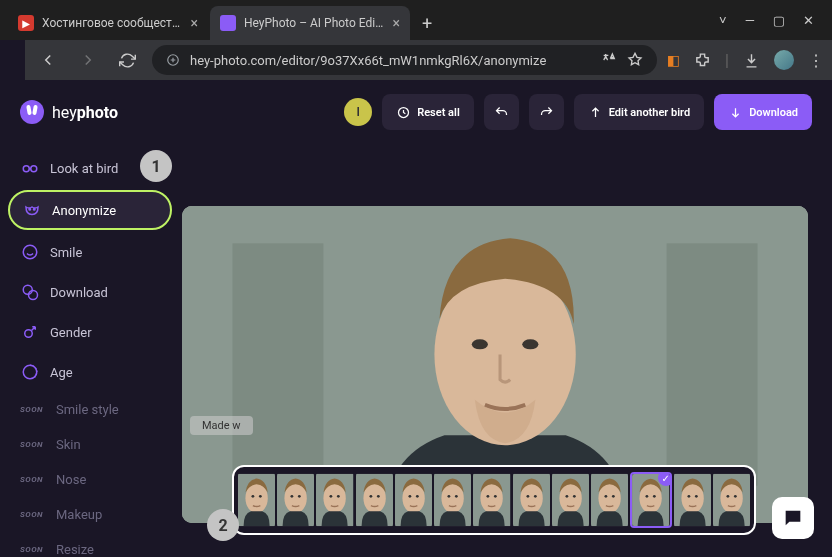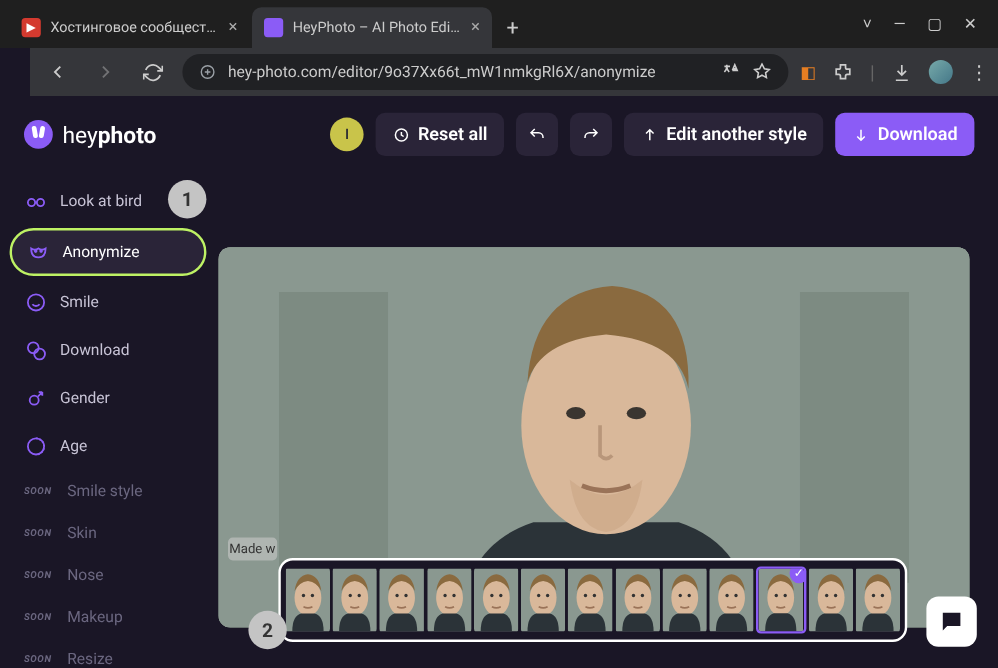--- a/index.html
+++ b/index.html
@@ -30,46 +30,46 @@
 
 .app { position: relative; height: calc(557px - 80px); background: #1a1626; }
 
 
 .app-header { display: flex; align-items: center; padding: 14px 20px; gap: 10px; }
 .logo { display: flex; align-items: center; gap: 8px; }
 .logo-mark { width: 24px; height: 24px; background: #8b5cf6; border-radius: 50%; position: relative; }
 .logo-mark::before, .logo-mark::after { content:''; position:absolute; width:4px; height:10px; background:#fff; border-radius:2px; top:5px; }
 .logo-mark::before { left:7px; transform:rotate(-10deg); }
 .logo-mark::after { right:7px; transform:rotate(10deg); }
-.logo-text { color: #fff; font-size: 19px; font-weight: 400; }
+.logo-text { color: #fff; font-size: 16px; font-weight: 400; }
 .logo-text b { font-weight: 700; }
 .app-header .spacer { flex: 1; }
 .avatar-dot { width: 28px; height: 28px; border-radius: 50%; background: #c9c44a; color: #333; display: flex; align-items: center; justify-content: center; font-size: 12px; font-weight: 600; }
-.btn { height: 36px; display: flex; align-items: center; gap: 6px; padding: 0 14px; border-radius: 8px; font-size: 15px; font-weight: 600; color: #fff; cursor: pointer; }
+.btn { height: 36px; display: flex; align-items: center; gap: 6px; padding: 0 14px; border-radius: 8px; font-size: 11px; font-weight: 600; color: #fff; cursor: pointer; }
 .btn.dark { background: #2a2438; }
 .btn.icon-only { padding: 0 10px; }
 .btn.primary { background: #8b5cf6; color: #fff; }
 .btn svg { width: 15px; height: 15px; }
 
 
 .sidebar { position: absolute; left: 0; top: 58px; width: 180px; padding: 12px 8px; }
 .side-item { display: flex; align-items: center; gap: 10px; padding: 8px 12px; border-radius: 22px; color: #c8c4d6; font-size: 13px; margin-bottom: 4px; cursor: pointer; position: relative; }
 .side-item.active { background: #2a2438; border: 2px solid #bef264; color: #fff; }
 .side-item .icon { width: 20px; height: 20px; display: flex; align-items: center; justify-content: center; color: #8b5cf6; }
 .side-item.soon { color: #6b6780; cursor: default; }
 .side-item.soon .soon-badge { font-size: 8px; font-weight: 700; letter-spacing: 0.5px; color: #6b6780; width: 26px; font-style: italic; }
 
 
 .step-circle { position: absolute; width: 32px; height: 32px; border-radius: 50%; background: #c4c4c4; color: #333; display: flex; align-items: center; justify-content: center; font-weight: 700; font-size: 16px; z-index: 50; }
 
 
 .canvas-wrap { position: absolute; left: 182px; top: 126px; right: 24px; bottom: 34px; border-radius: 10px; background: #7a8a7e; overflow: hidden; }
 .canvas-img { width: 100%; height: 100%; display: flex; align-items: center; justify-content: center; }
 .face-svg { width: 100%; height: 100%; }
-.watermark { position: absolute; left: 8px; bottom: 56px; background: rgba(200,200,200,0.6); color: #333; font-size: 11px; padding: 3px 1px; border-radius: 4px; }
+.watermark { position: absolute; left: 8px; bottom: 88px; background: rgba(200,200,200,0.6); color: #333; font-size: 11px; padding: 3px 12px; border-radius: 4px; }
 
 
 .thumb-strip { position: absolute; left: 232px; bottom: 22px; width: 524px; height: 70px; background: #1a1626; border: 2px solid #fff; border-radius: 12px; display: flex; align-items: center; padding: 4px; gap: 2px; z-index: 40; }
 .thumb { flex: 1; height: 56px; border-radius: 4px; overflow: hidden; position: relative; cursor: pointer; }
 .thumb svg { width: 100%; height: 100%; }
 .thumb.selected { border: 2px solid #8b5cf6; }
 .thumb .check { position: absolute; top: -4px; right: -4px; width: 16px; height: 16px; background: #8b5cf6; border-radius: 50%; display: flex; align-items: center; justify-content: center; color: #fff; font-size: 10px; }
 
 
 .intercom { position: absolute; right: 18px; bottom: 18px; width: 42px; height: 42px; background: #fff; border-radius: 10px; display: flex; align-items: center; justify-content: center; }
@@ -168,21 +168,21 @@
     </div>
     <div class="btn dark icon-only">
       <svg viewBox="0 0 24 24" fill="none" stroke="#fff" stroke-width="2">
           <path d="M15 14l5-5-5-5M20 9H10a6 6 0 00-6 6v1"></path>
         </svg>
     </div>
     <div class="btn dark">
       <svg viewBox="0 0 24 24" fill="none" stroke="#fff" stroke-width="2">
           <path d="M12 19V5m-5 5l5-5 5 5"></path>
         </svg>
-      <span>Edit another style</span>
+      <span>Edit another bird</span>
     </div>
     <div class="btn primary">
       <svg viewBox="0 0 24 24" fill="none" stroke="#fff" stroke-width="2">
           <path d="M12 5v14m-5-5l5 5 5-5"></path>
         </svg>
       <span>Download</span>
     </div>
   </div>
 
   <div class="sidebar">

